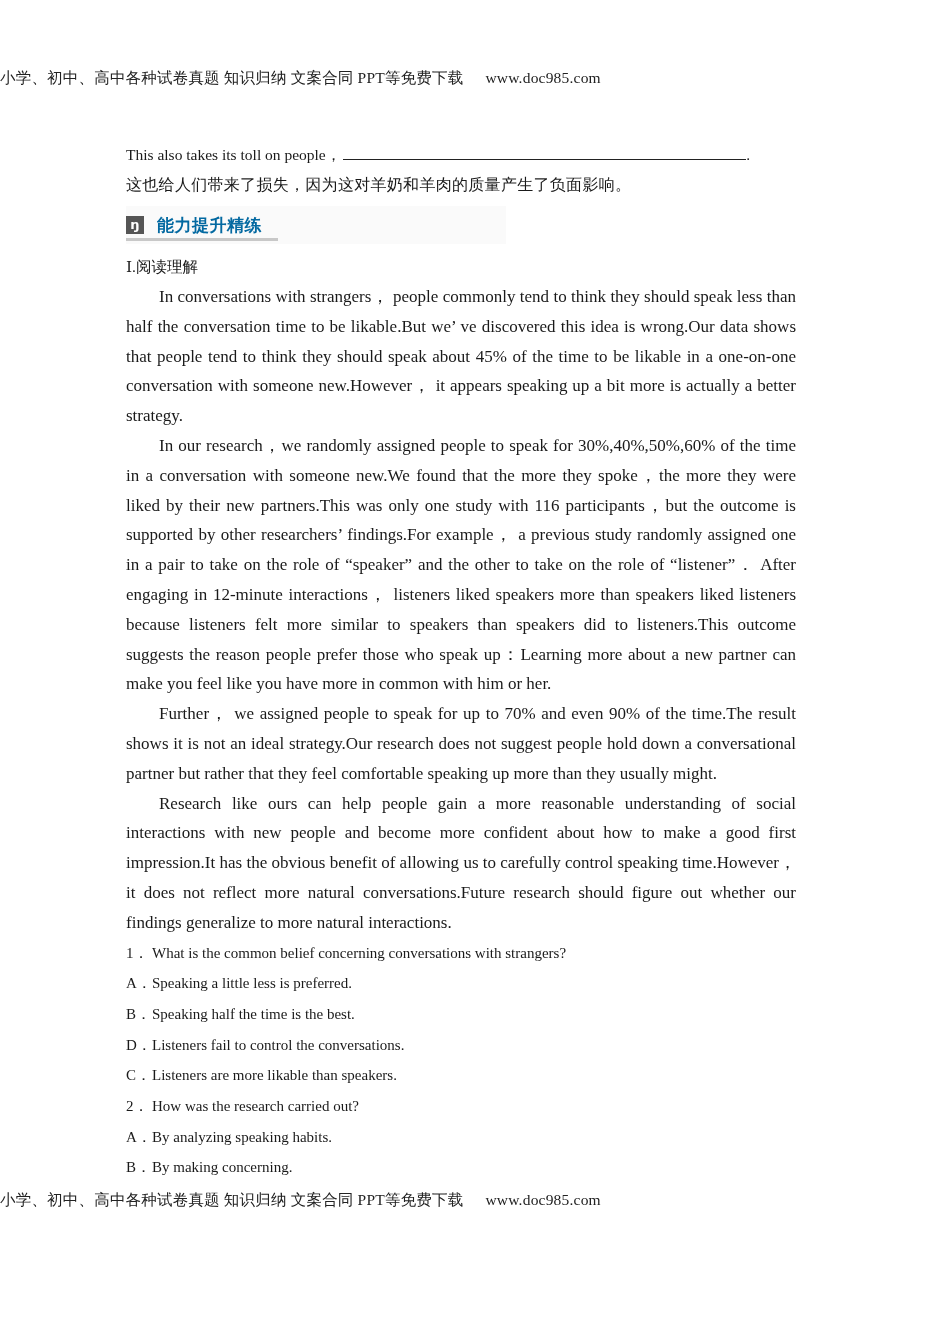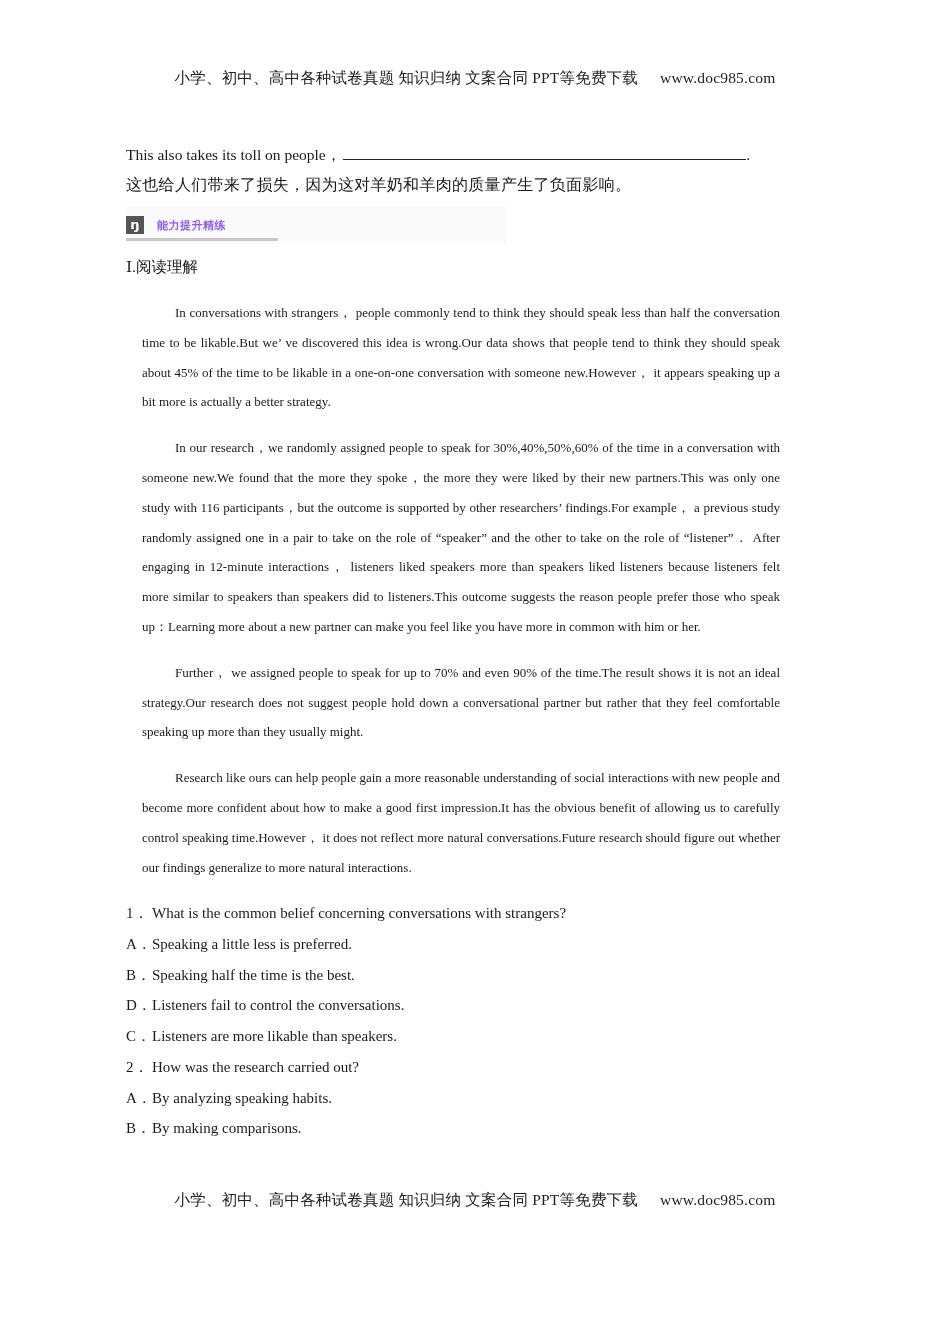--- a/index.html
+++ b/index.html
@@ -12,21 +12,21 @@
       height: 1344px;
       position: relative;
       overflow: hidden;
       font-family: "Liberation Serif", "DejaVu Serif", serif;
       color: #1a1a1a;
     }
     .page-header, .page-footer {
       position: absolute;
       left: 0;
       width: 950px;
-      text-align: center;
+      text-align: left;
       font-size: 15.5px;
       color: #222;
       letter-spacing: 0.2px;
     }
     .page-header { top: 68px; }
     .page-footer { top: 1190px; }
     .page-header .site, .page-footer .site { margin-left: 22px; }
 
     .content {
       position: absolute;
@@ -78,34 +78,34 @@
       font-family: "DejaVu Sans", sans-serif;
       font-weight: bold;
       font-size: 13px;
       line-height: 18px;
       text-align: center;
       margin-right: 13px;
     }
     .section-text {
       font-family: "DejaVu Sans", sans-serif;
       font-weight: bold;
-      font-size: 11px;
+      font-size: 17px;
       letter-spacing: 0.5px;
-      color: #8b5cf6;
+      color: #0369a1;
     }
 
     .subsection {
       font-size: 15.5px;
       line-height: 30px;
       margin-top: 8px;
     }
 
     .passage p {
-      margin: 16px;
-      font-size: 13px;
+      margin: 0;
+      font-size: 17px;
       line-height: 29.8px;
       text-align: justify;
       text-indent: 33px;
     }
 
     .question, .option {
       font-size: 15px;
       line-height: 30.7px;
       white-space: nowrap;
     }
@@ -163,21 +163,21 @@
   </div>
 
   <div class="question-block">
     <div class="question">
       <span class="qnum">2．</span><span>How was the research carried out?</span>
     </div>
     <div class="option">
       <span class="olabel">A．</span><span>By analyzing speaking habits.</span>
     </div>
     <div class="option">
-      <span class="olabel">B．</span><span>By making comparisons.</span>
+      <span class="olabel">B．</span><span>By making concerning.</span>
     </div>
   </div>
 
 </div>
 
 <div class="page-footer">
   <span>小学、初中、高中各种试卷真题  知识归纳  文案合同  PPT等免费下载</span><span class="site">www.doc985.com</span>
 </div>
 
 </body></html>

